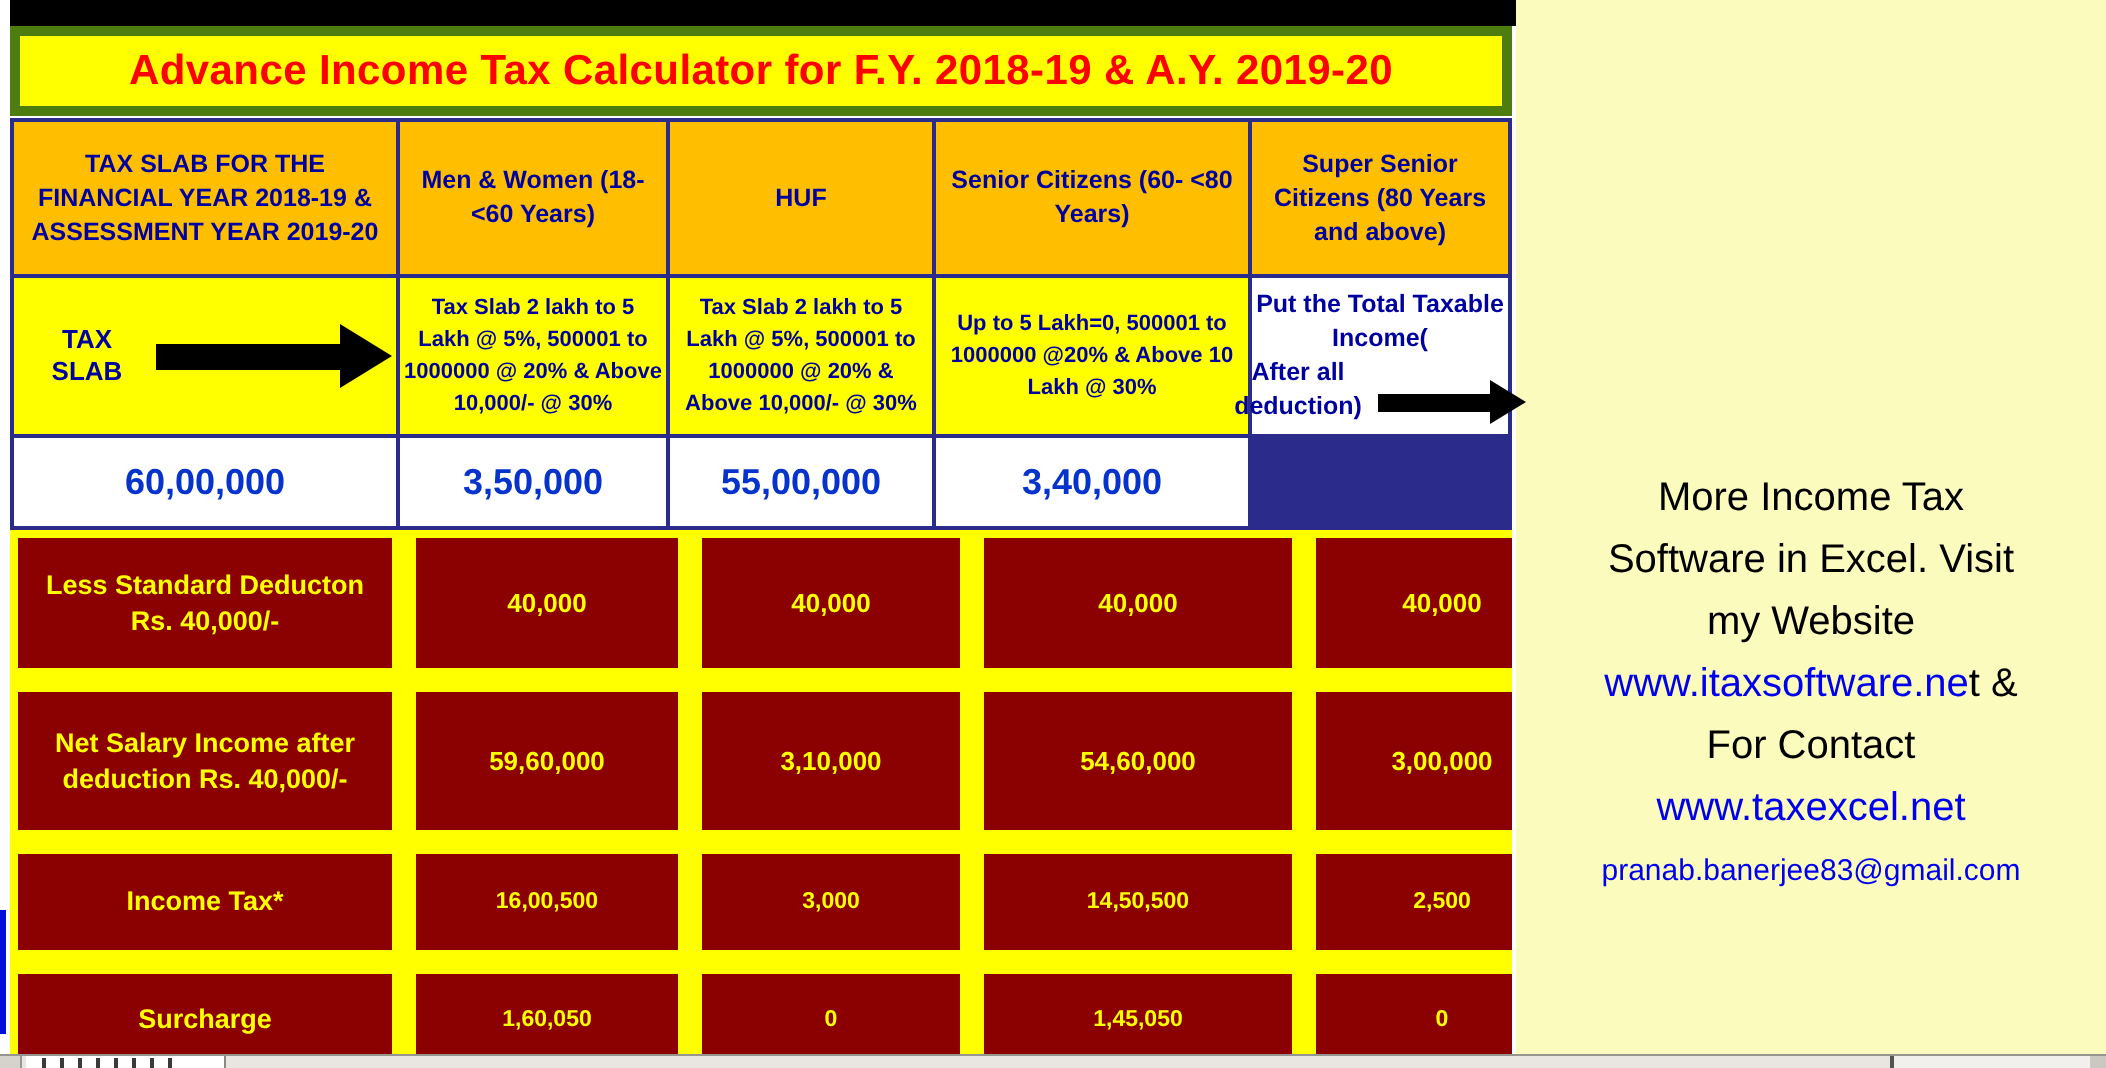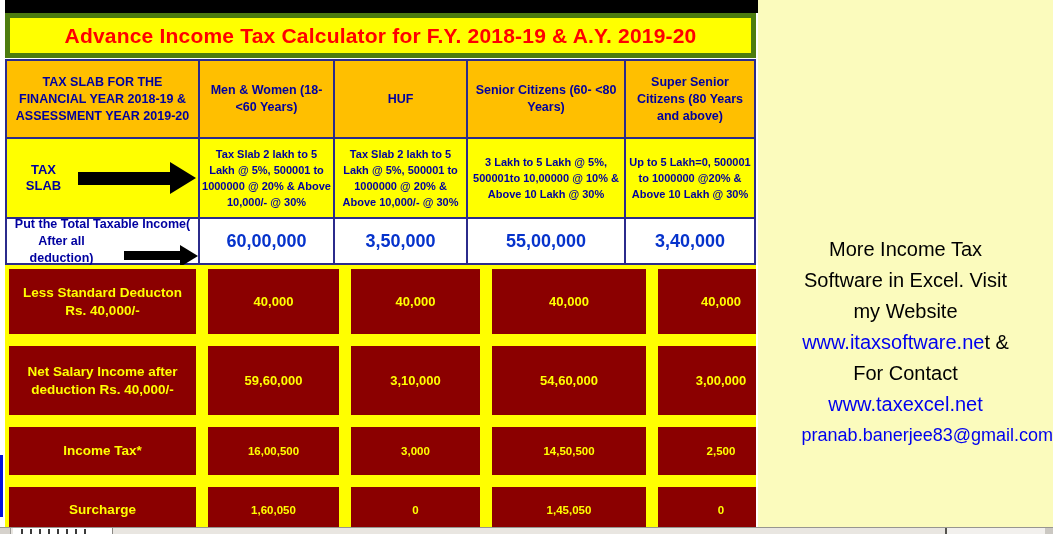--- a/index.html
+++ b/index.html
@@ -13,21 +13,21 @@
   .title-banner{
     position:absolute;left:5px;top:13px;width:751px;height:45px;background:#FFFF00;
     border:5px solid #4d7c0f;box-sizing:border-box;
     display:flex;align-items:center;justify-content:center;
   }
   .title-banner .t{color:#FF0000;font-weight:bold;font-size:21px;letter-spacing:.2px;white-space:nowrap;}
   
   .right-panel{position:absolute;left:758px;top:0;width:295px;height:527px;background:#FBFBBD;}
   .panel-text{margin-top:234px;text-align:center;color:#000;font-size:20px;line-height:31px;}
   .panel-text .lnk{color:#0000EE;cursor:pointer;}
-  .panel-text .email{font-size:18px;color:#0000EE;cursor:pointer;text-align:right;}
+  .panel-text .email{font-size:15px;color:#0000EE;cursor:pointer;}
   
   .upper-table{
     position:absolute;left:5px;top:59px;width:751px;box-sizing:border-box;
     background:#2B2B8C;padding:2px;display:grid;
     grid-template-columns:191px 133px 131px 156px 128px;
     grid-template-rows:76px 78px 44px;grid-gap:2px;
   }
   .cell{display:flex;align-items:center;justify-content:center;text-align:center;box-sizing:border-box;}
   .hdr{background:#FFBF00;color:#0000A0;font-weight:bold;font-size:12.5px;line-height:17px;padding:0 3px;}
   .slab{background:#FFFF00;color:#0000A0;font-weight:bold;font-size:11px;line-height:16px;padding:0 2px;}
@@ -98,21 +98,20 @@
 
   <div class="cell slab slab-label">
     <span class="txt">TAX SLAB</span>
     <span class="arrow big">
         <span class="shaft"></span>
         <span class="head"></span>
       </span>
   </div>
   <div class="cell slab">Tax Slab 2 lakh to 5 Lakh  @ 5%, 500001 to 1000000 @ 20% &amp; Above 10,000/- @ 30%</div>
   <div class="cell slab">Tax Slab 2 lakh to 5 Lakh  @ 5%, 500001 to 1000000 @ 20% &amp; Above 10,000/- @ 30%</div>
-  <div class="cell slab">3 Lakh to 5 Lakh @ 5%, 500001to 10,00000 @ 10% &amp; Above 10 Lakh @ 30%</div>
   <div class="cell slab">Up to 5 Lakh=0, 500001 to 1000000 @20% &amp; Above 10 Lakh @ 30%</div>
 
   <div class="cell inc-label">
     <div>Put the Total Taxable Income(</div>
     <div class="inc-line2">
       <span>After all deduction)</span>
       <span class="arrow small">
           <span class="shaft"></span>
           <span class="head"></span>
         </span>

